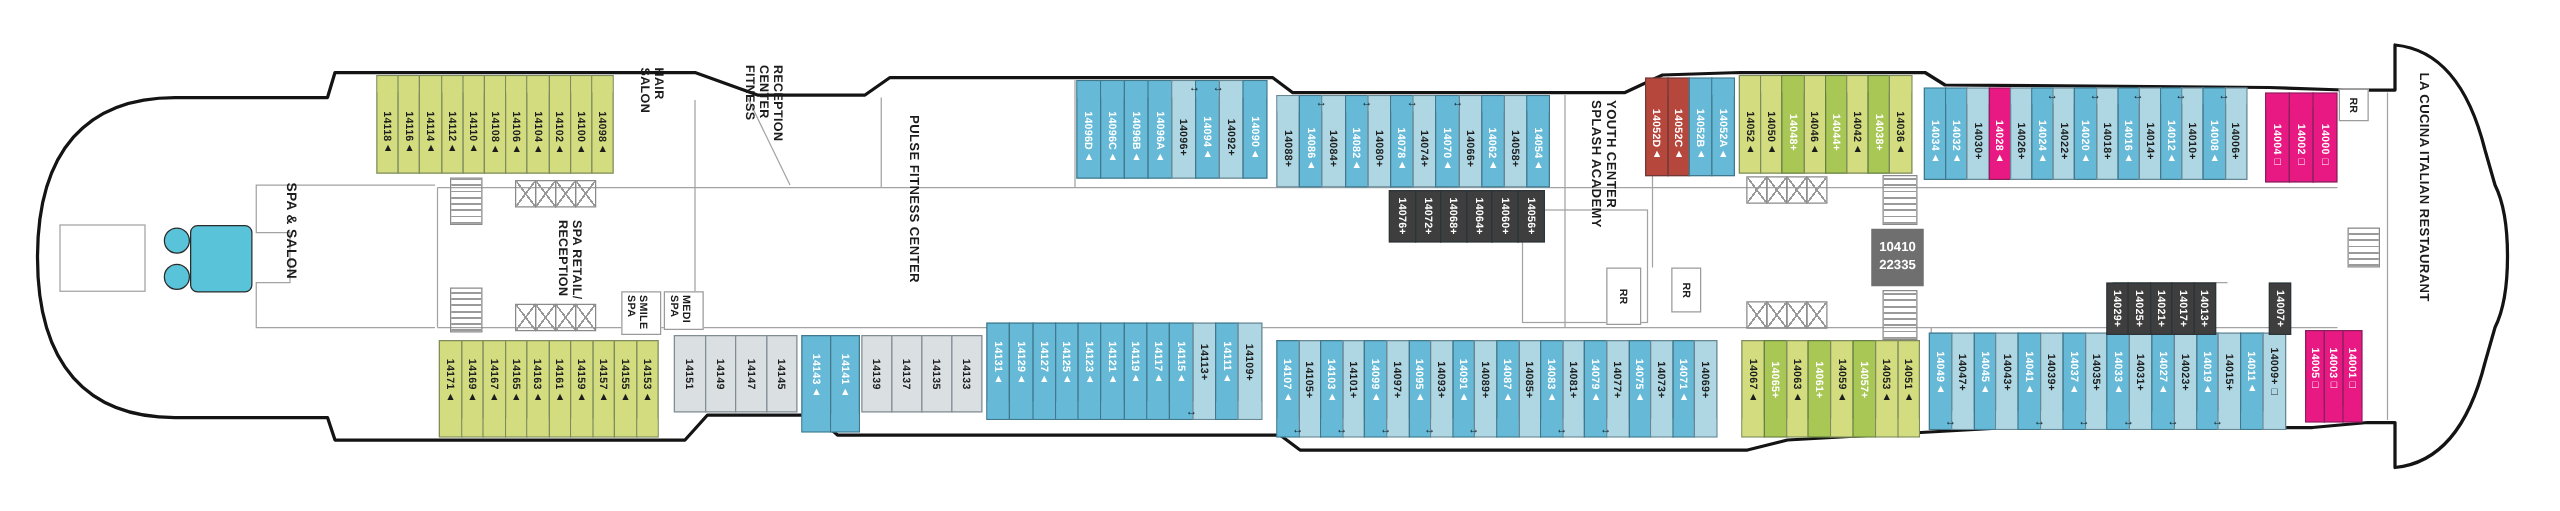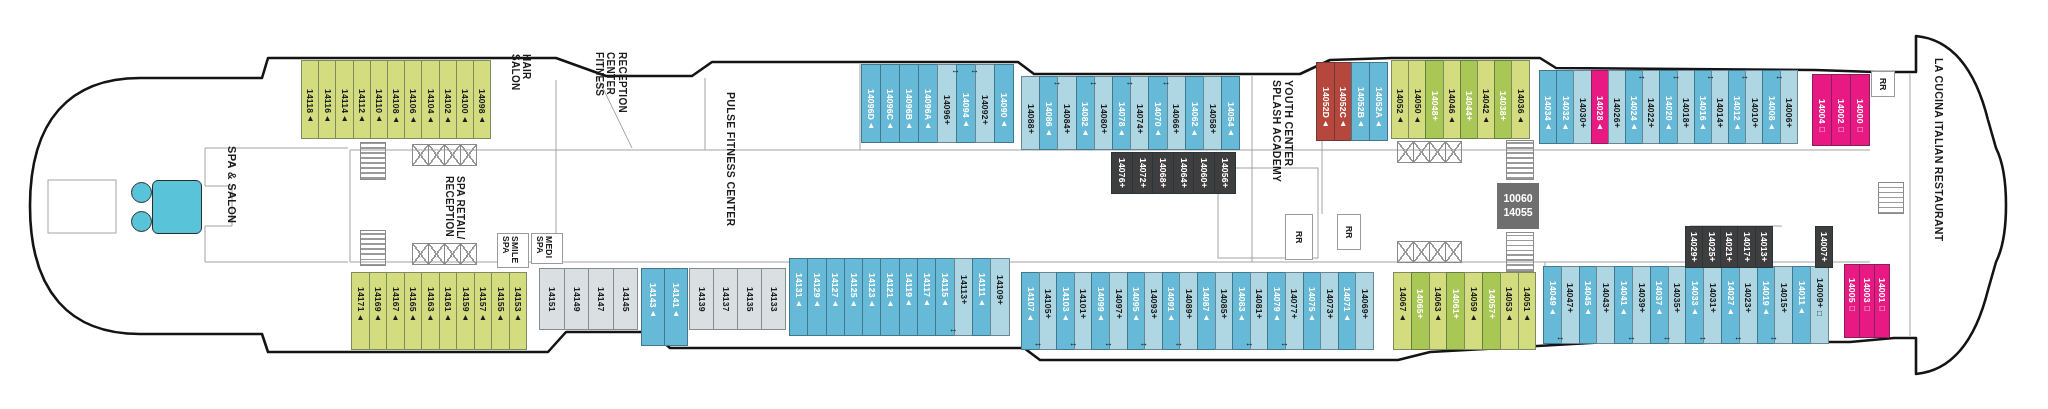--- a/index.html
+++ b/index.html
@@ -93,22 +93,22 @@
     <span>RR</span>
     </div>
   <div class="room rr" style="left:1337px;top:214px;width:24px;height:36px;">
     <span>RR</span>
     </div>
   <div class="room rr" style="left:1871px;top:71px;width:24px;height:26px;">
     <span>RR</span>
     </div>
 
   <div id="midbox" style="left:1497px;top:183px;width:42px;height:46px;background:#6f6f6f;">
-    <span>10060</span>
-      <span>14055</span>
+    <span>10410</span>
+      <span>22335</span>
   </div>
 
   <div class="stairs" style="left:360px;top:142px;width:26px;height:38px;"></div>
   <div class="stairs" style="left:360px;top:230px;width:26px;height:36px;"></div>
   <div class="stairs" style="left:1506px;top:140px;width:28px;height:40px;"></div>
   <div class="stairs" style="left:1506px;top:232px;width:28px;height:40px;"></div>
   <div class="stairs" style="left:1878px;top:182px;width:26px;height:32px;"></div>
 
   <div class="elev-bank" style="left:413px;top:144px;">
     <div class="elev"></div>

